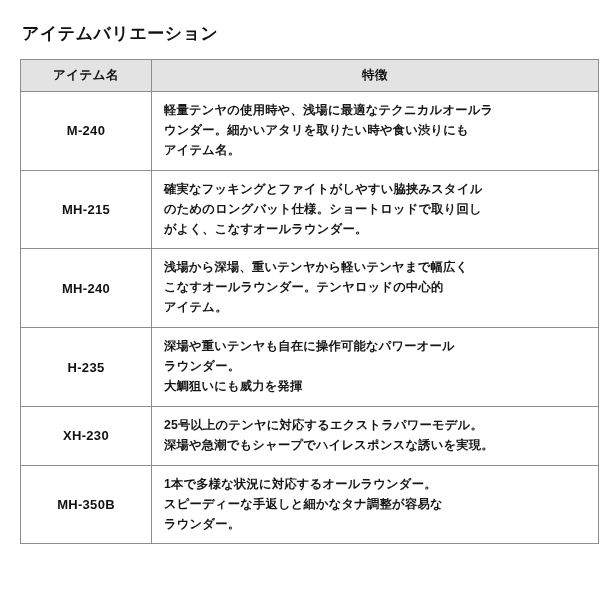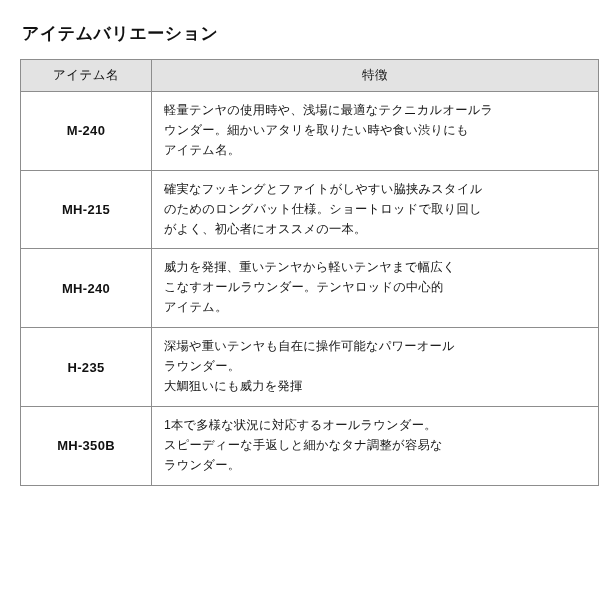--- a/index.html
+++ b/index.html
@@ -35,21 +35,21 @@
     border: 1px solid #8d8d8d;
   }
   table.variation-table th,
   table.variation-table td {
     border: 1px solid #8d8d8d;
     vertical-align: middle;
   }
   thead th {
     background: #e3e3e3;
     font-size: 12.5px;
-    font-weight: normal;
+    font-weight: bold;
     text-align: center;
     padding: 7px 4px;
     color: #111111;
     letter-spacing: 0.5px;
   }
   th.col-name {
     width: 122px;
   }
   th.col-feature {
     width: 438px;
@@ -67,20 +67,21 @@
     text-align: left;
     font-size: 12.3px;
     line-height: 1.62;
     padding: 9px 10px 9px 12px;
     color: #161616;
     letter-spacing: 0.2px;
   }
   .feature-line {
     display: block;
     white-space: nowrap;
+    font-weight: bold;
   }
 </style>
 </head>
 <body>
 
 <div class="page">
   <h1 class="page-title">アイテムバリエーション</h1>
 
   <table class="variation-table">
     <thead>
@@ -96,37 +97,44 @@
           <span class="feature-line">軽量テンヤの使用時や、浅場に最適なテクニカルオールラ</span>
           <span class="feature-line">ウンダー。細かいアタリを取りたい時や食い渋りにも</span>
           <span class="feature-line">アイテム名。</span>
         </td>
       </tr>
       <tr>
         <td class="item-name">MH-215</td>
         <td class="item-feature">
           <span class="feature-line">確実なフッキングとファイトがしやすい脇挟みスタイル</span>
           <span class="feature-line">のためのロングバット仕様。ショートロッドで取り回し</span>
-          <span class="feature-line">がよく、初心者にオススメの一本。</span>
+          <span class="feature-line">がよく、こなすオールラウンダー。</span>
         </td>
       </tr>
       <tr>
         <td class="item-name">MH-240</td>
         <td class="item-feature">
-          <span class="feature-line">威力を発揮、重いテンヤから軽いテンヤまで幅広く</span>
+          <span class="feature-line">浅場から深場、重いテンヤから軽いテンヤまで幅広く</span>
           <span class="feature-line">こなすオールラウンダー。テンヤロッドの中心的</span>
           <span class="feature-line">アイテム。</span>
         </td>
       </tr>
       <tr>
         <td class="item-name">H-235</td>
         <td class="item-feature">
           <span class="feature-line">深場や重いテンヤも自在に操作可能なパワーオール</span>
           <span class="feature-line">ラウンダー。</span>
           <span class="feature-line">大鯛狙いにも威力を発揮</span>
+        </td>
+      </tr>
+      <tr>
+        <td class="item-name">XH-230</td>
+        <td class="item-feature">
+          <span class="feature-line">25号以上のテンヤに対応するエクストラパワーモデル。</span>
+          <span class="feature-line">深場や急潮でもシャープでハイレスポンスな誘いを実現。</span>
         </td>
       </tr>
       <tr>
         <td class="item-name">MH-350B</td>
         <td class="item-feature">
           <span class="feature-line">1本で多様な状況に対応するオールラウンダー。</span>
           <span class="feature-line">スピーディーな手返しと細かなタナ調整が容易な</span>
           <span class="feature-line">ラウンダー。</span>
         </td>
       </tr>

